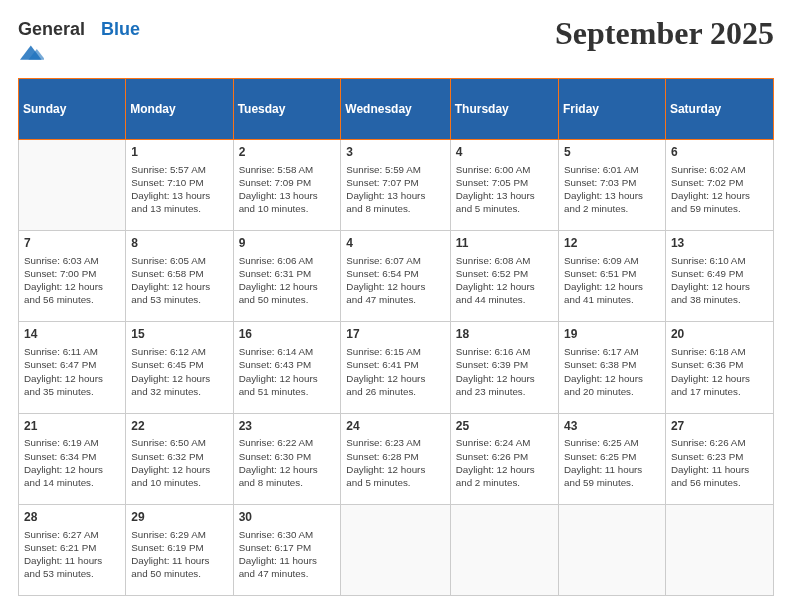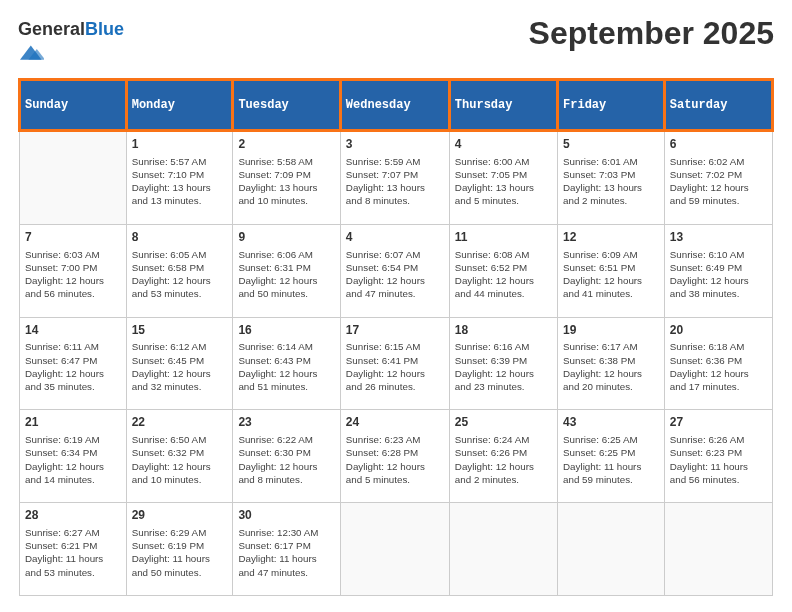--- a/index.html
+++ b/index.html
@@ -27,29 +27,30 @@
       display: flex;
       align-items: center;
       margin-top: 4px;
     }
     .logo-text {
       font-size: 18px;
       font-weight: bold;
       color: #333;
       line-height: 1.1;
     }
-    .logo-blue { color: #1a6fbc; }
+    .logo-blue { color: #1a6fbc; padding-left: 16px; }
     .logo-icon {
       width: 24px;
       height: 24px;
       margin-left: 2px;
       margin-right: 2px;
     }
     .title-block {
       text-align: right;
+      font-family: Liberation Serif, serif;
     }
     .month-title {
       font-size: 32px;
       font-weight: bold;
       color: #333;
       line-height: 1.1;
     }
     .location {
       font-size: 14px;
       color: #555;
@@ -57,26 +58,25 @@
     }
     .calendar {
       width: 100%;
       border-collapse: collapse;
       flex: 1;
       font-size: 10.5px;
     }
     .calendar thead tr th {
       background-color: #2563a8;
       color: #fff;
-      padding: 17px 4px;
+      padding: 23px 4px;
       text-align: left;
       font-size: 12px;
       font-weight: bold;
-      border: 3px solid #f97316;
-      font-family: Liberation Mono, monospace;
+      border: 1px solid #f97316;
     }
     .calendar tbody tr td {
       border: 1px solid #ccc;
       vertical-align: top;
       padding: 4px 5px;
       width: 113px;
       color: #333;
       line-height: 1.4;
     }
     .calendar tbody tr td .day-num {
@@ -333,21 +333,21 @@
           </td>
           <td>
             <span class="day-num">29</span>
             <div class="cell-text">Sunrise: 6:29 AM</div>
             <div class="cell-text">Sunset: 6:19 PM</div>
             <div class="cell-text">Daylight: 11 hours</div>
             <div class="cell-text">and 50 minutes.</div>
           </td>
           <td>
             <span class="day-num">30</span>
-            <div class="cell-text">Sunrise: 12:30 AM</div>
+            <div class="cell-text">Sunrise: 6:30 AM</div>
             <div class="cell-text">Sunset: 6:17 PM</div>
             <div class="cell-text">Daylight: 11 hours</div>
             <div class="cell-text">and 47 minutes.</div>
           </td>
           <td style="background: rgb(249, 249, 249);"></td>
           <td style="background: rgb(249, 249, 249);"></td>
           <td style="background: rgb(249, 249, 249);"></td>
           <td style="background: rgb(249, 249, 249);"></td>
         </tr>
       </tbody>

